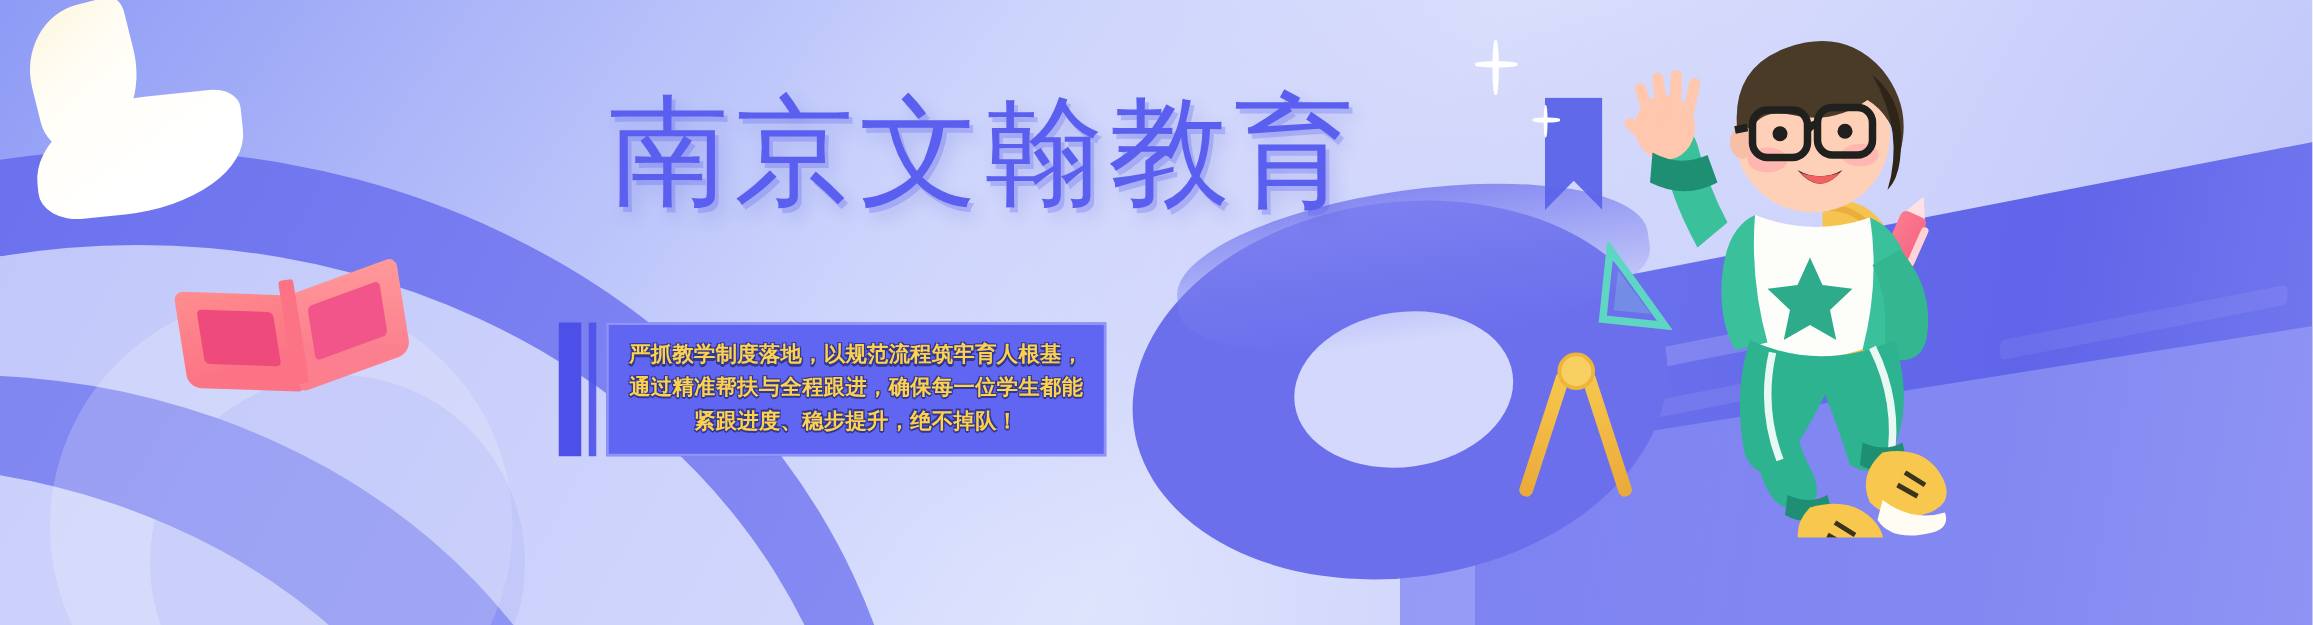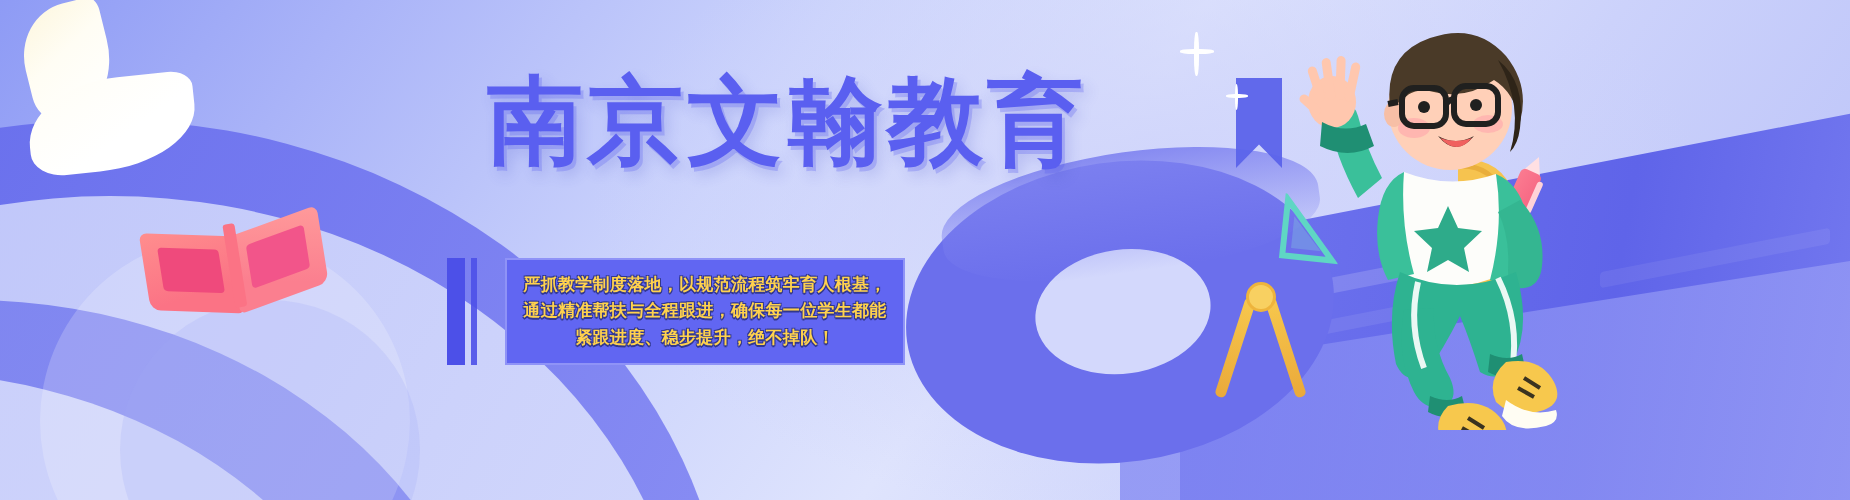--- a/index.html
+++ b/index.html
@@ -214,21 +214,21 @@
     z-index:-1;
   }
 
   
   .kid { position:absolute; left:1262px; top:10px; width:340px; height:420px; }
   .kid svg { display:block; }
 
   
   .title {
     position:absolute; left:487px; top:58px;
-    font-size:96px; font-weight:bold;
+    font-size:96px; font-weight:normal;
     letter-spacing:4px;
     color:#5a5ff0;
     text-shadow:
       3px 4px 0 rgba(90,95,240,.28),
       6px 8px 14px rgba(70,76,200,.22);
     white-space:nowrap;
     font-family:"DejaVu Sans","Liberation Sans",sans-serif;
   }
 
   .subtitle-wrap {
@@ -244,21 +244,21 @@
     width:6px;
     background:#4c50e8;
     margin-right:8px;
     opacity:.9;
   }
   .sub-box {
     width:400px;
     background:#6166f2;
     border:2px solid #8f93f7;
     padding:11px 14px 13px;
-    display:flex; align-items:center; justify-content:center;margin-left:20px;
+    display:flex; align-items:center; justify-content:center;
   }
   .sub-text {
     font-size:17px;
     line-height:1.55;
     font-weight:bold;
     color:#ffd24d;
     text-align:center;
     letter-spacing:.3px;
     text-shadow:
       -1px -1px 0 #33388f, 1px -1px 0 #33388f,

